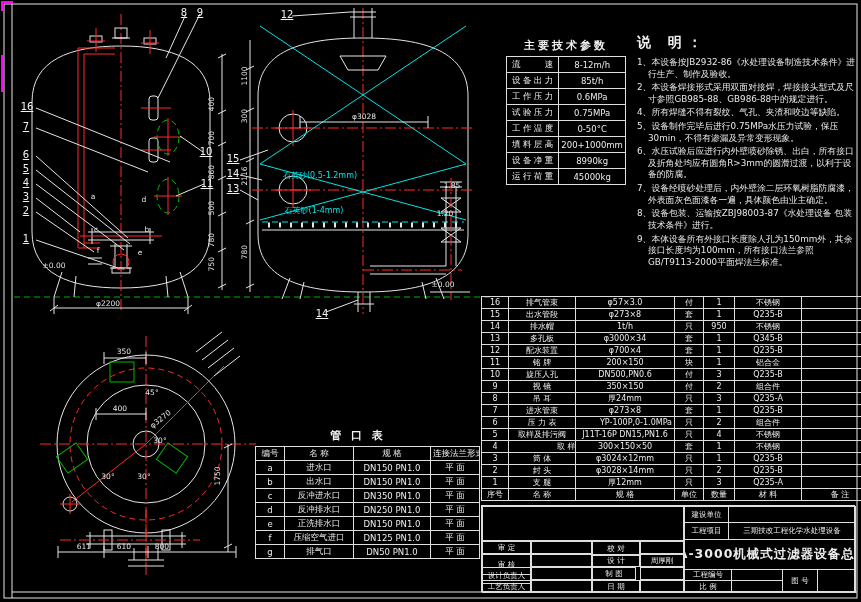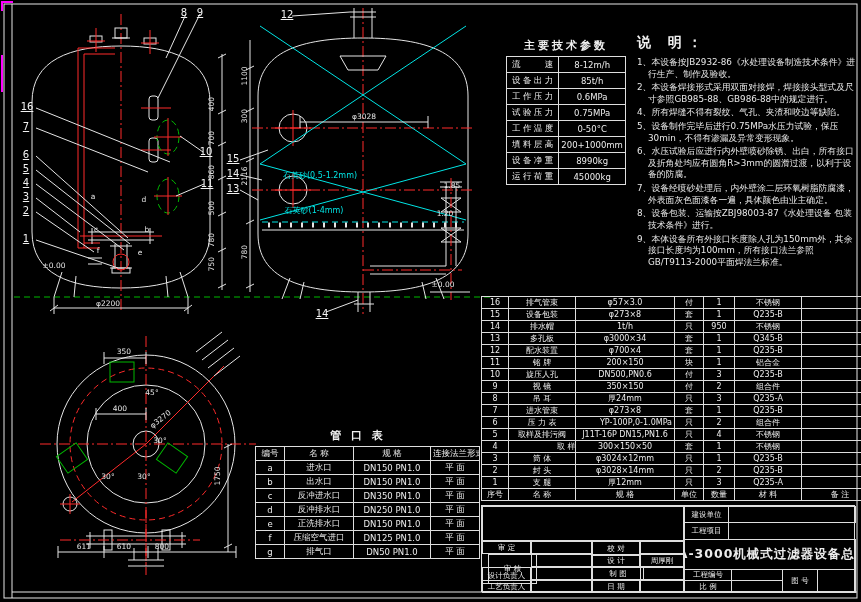--- a/index.html
+++ b/index.html
@@ -239,21 +239,21 @@
           <td style="width: 22px;">16</td>
           <td style="width: 62px;">排气管束</td>
           <td style="width: 94px;">φ57×3.0</td>
           <td style="width: 24px;">付</td>
           <td style="width: 26px;">1</td>
           <td style="width: 62px;">不锈钢</td>
           <td style="width: 72px;"></td>
         </tr>
         <tr>
           <td style="width: 22px;">15</td>
-          <td style="width: 62px;">设备包装</td>
+          <td style="width: 62px;">出水管段</td>
           <td style="width: 94px;">φ273×8</td>
           <td style="width: 24px;">套</td>
           <td style="width: 26px;">1</td>
           <td style="width: 62px;">Q235-B</td>
           <td style="width: 72px;"></td>
         </tr>
         <tr>
           <td style="width: 22px;">14</td>
           <td style="width: 62px;">排水帽</td>
           <td style="width: 94px;">1t/h</td>
@@ -447,36 +447,37 @@
       </table>
   </div>
 
   <div id="tb" class="abs" style="left:481px;top:505px;">
     <div class="cell" style="left:0;top:0;width:202px;height:35px;"></div>
     <div id="sign-grid">
         <div class="cell" style="left: 0px; top: 35px; width: 49px; height: 13px;">审  定</div>
         <div class="cell" style="left: 49px; top: 35px; width: 61px; height: 13px;"></div>
         <div class="cell" style="left: 110px; top: 35px; width: 48px; height: 15px;">校  对</div>
         <div class="cell" style="left: 158px; top: 35px; width: 44px; height: 13px;"></div>
-        <div class="cell" style="left: 6px; top: 48px; width: 49px; height: 30px; text-align: center;">审  核</div>
+        <div class="cell" style="left: 0px; top: 48px; width: 49px; height: 21px; text-align: center;">审  核</div>
         <div class="cell" style="left: 49px; top: 48px; width: 61px; height: 13px;"></div>
         <div class="cell" style="left: 110px; top: 48px; width: 48px; height: 13px;">设  计</div>
         <div class="cell" style="left: 158px; top: 48px; width: 44px; height: 13px;">周厚刚</div>
         <div class="cell" style="left: 0px; top: 61px; width: 49px; height: 17px;">设计负责人</div>
         <div class="cell" style="left: 49px; top: 61px; width: 61px; height: 13px;"></div>
-        <div class="cell" style="left: 110px; top: 61px; width: 52px; height: 13px; text-align: right;">制  图</div>
+        <div class="cell" style="left: 110px; top: 61px; width: 44px; height: 13px; text-align: right;">制  图</div>
         <div class="cell" style="left: 158px; top: 61px; width: 44px; height: 13px;"></div>
         <div class="cell" style="left: 0px; top: 74px; width: 49px; height: 13px;">工艺负责人</div>
         <div class="cell" style="left: 49px; top: 74px; width: 61px; height: 13px;"></div>
         <div class="cell" style="left: 110px; top: 74px; width: 48px; height: 13px;">日  期</div>
         <div class="cell" style="left: 158px; top: 74px; width: 44px; height: 13px;"></div>
       </div>
     <div class="cell" style="left:202px;top:0;width:45px;height:17px;">建设单位</div>
     <div class="cell" style="left:246px;top:0;width:128px;height:17px;"></div>
     <div class="cell" style="left:202px;top:16px;width:45px;height:18px;">工程项目</div>
+    <div class="cell" style="left:246px;top:16px;width:128px;height:18px;">三期技改工程化学水处理设备</div>
     <div class="cell big" style="left:202px;top:33px;width:172px;height:31px;">GTA-3000机械式过滤器设备总装图</div>
     <div class="cell" style="left:202px;top:63px;width:48px;height:12px;">工程编号</div>
     <div class="cell" style="left:249px;top:63px;width:52px;height:12px;"></div>
     <div class="cell" style="left:202px;top:74px;width:48px;height:13px;">比 例</div>
     <div class="cell" style="left:249px;top:74px;width:52px;height:13px;"></div>
     <div class="cell" style="left:300px;top:63px;width:36px;height:24px;">图 号</div>
     <div class="cell" style="left:335px;top:63px;width:39px;height:24px;"></div>
   </div>
 
 </div>

